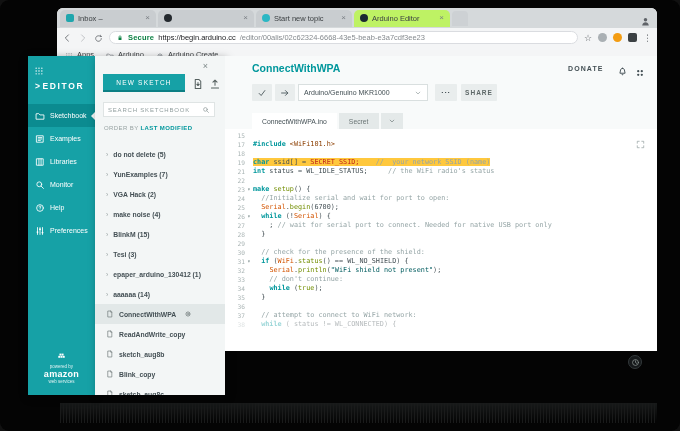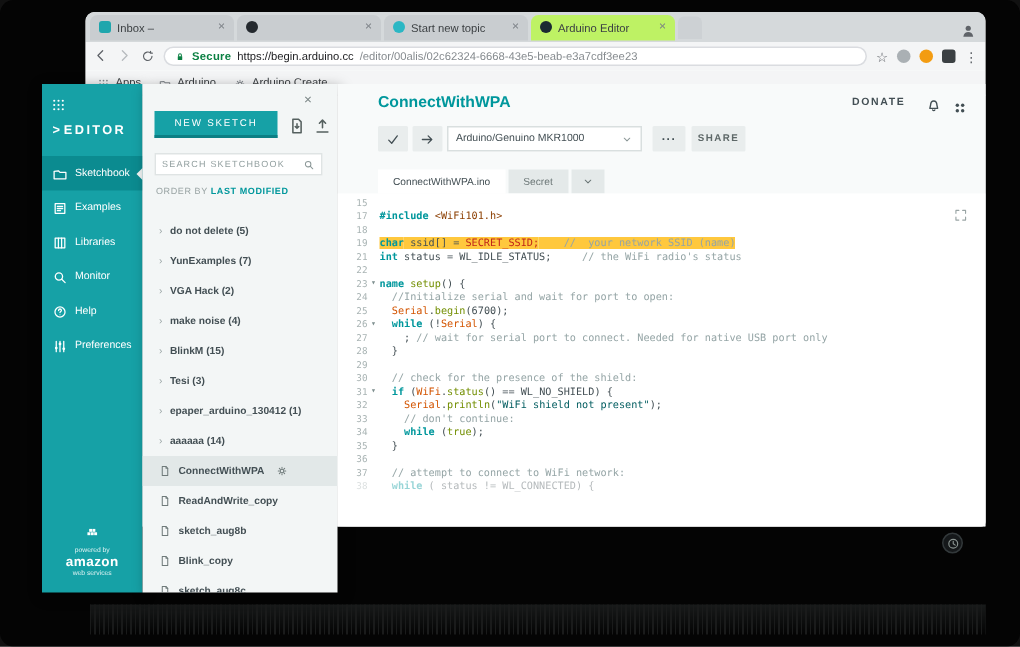--- a/index.html
+++ b/index.html
@@ -430,21 +430,21 @@
           </svg>
         </div>
       </div>
     <div id="code-area">
         <div class="code-line"><span class="gut">15</span><span class="fold"></span><span class="ltxt"></span></div>
         <div class="code-line"><span class="gut">17</span><span class="fold"></span><span class="ltxt"><span class="tk-k">#include</span><span class="tk-d"> </span><span class="tk-i">&lt;WiFi101.h&gt;</span></span></div>
         <div class="code-line"><span class="gut">18</span><span class="fold"></span><span class="ltxt"></span></div>
         <div class="code-line"><span class="gut">19</span><span class="fold"></span><span class="ltxt"><span class="tk-k hl">char</span><span class="tk-d hl"> ssid[] = </span><span class="tk-r hl">SECRET_SSID;</span><span class="tk-c hl">    //  your network SSID (name)</span></span></div>
         <div class="code-line"><span class="gut">21</span><span class="fold"></span><span class="ltxt"><span class="tk-k">int</span><span class="tk-d"> status = WL_IDLE_STATUS;</span><span class="tk-c">     // the WiFi radio's status</span></span></div>
         <div class="code-line"><span class="gut">22</span><span class="fold"></span><span class="ltxt"></span></div>
-        <div class="code-line"><span class="gut">23</span><span class="fold">▾</span><span class="ltxt"><span class="tk-k">name</span><span class="tk-d"> </span><span class="tk-m">setup</span><span class="tk-d">() {</span></span></div>
+        <div class="code-line"><span class="gut">23</span><span class="fold">▾</span><span class="ltxt"><span class="tk-k">make</span><span class="tk-d"> </span><span class="tk-m">setup</span><span class="tk-d">() {</span></span></div>
         <div class="code-line"><span class="gut">24</span><span class="fold"></span><span class="ltxt"><span class="tk-c">  //Initialize serial and wait for port to open:</span></span></div>
         <div class="code-line"><span class="gut">25</span><span class="fold"></span><span class="ltxt"><span class="tk-d">  </span><span class="tk-o">Serial</span><span class="tk-d">.</span><span class="tk-m">begin</span><span class="tk-d">(</span><span class="tk-n">6700</span><span class="tk-d">);</span></span></div>
         <div class="code-line"><span class="gut">26</span><span class="fold">▾</span><span class="ltxt"><span class="tk-d">  </span><span class="tk-k">while</span><span class="tk-d"> (!</span><span class="tk-o">Serial</span><span class="tk-d">) {</span></span></div>
         <div class="code-line"><span class="gut">27</span><span class="fold"></span><span class="ltxt"><span class="tk-d">    ; </span><span class="tk-c">// wait for serial port to connect. Needed for native USB port only</span></span></div>
         <div class="code-line"><span class="gut">28</span><span class="fold"></span><span class="ltxt"><span class="tk-d">  }</span></span></div>
         <div class="code-line"><span class="gut">29</span><span class="fold"></span><span class="ltxt"></span></div>
         <div class="code-line"><span class="gut">30</span><span class="fold"></span><span class="ltxt"><span class="tk-c">  // check for the presence of the shield:</span></span></div>
         <div class="code-line"><span class="gut">31</span><span class="fold">▾</span><span class="ltxt"><span class="tk-d">  </span><span class="tk-k">if</span><span class="tk-d"> (</span><span class="tk-o">WiFi</span><span class="tk-d">.</span><span class="tk-m">status</span><span class="tk-d">() == WL_NO_SHIELD) {</span></span></div>
         <div class="code-line"><span class="gut">32</span><span class="fold"></span><span class="ltxt"><span class="tk-d">    </span><span class="tk-o">Serial</span><span class="tk-d">.</span><span class="tk-m">println</span><span class="tk-d">(</span><span class="tk-s">"WiFi shield not present"</span><span class="tk-d">);</span></span></div>
         <div class="code-line"><span class="gut">33</span><span class="fold"></span><span class="ltxt"><span class="tk-c">    // don't continue:</span></span></div>

